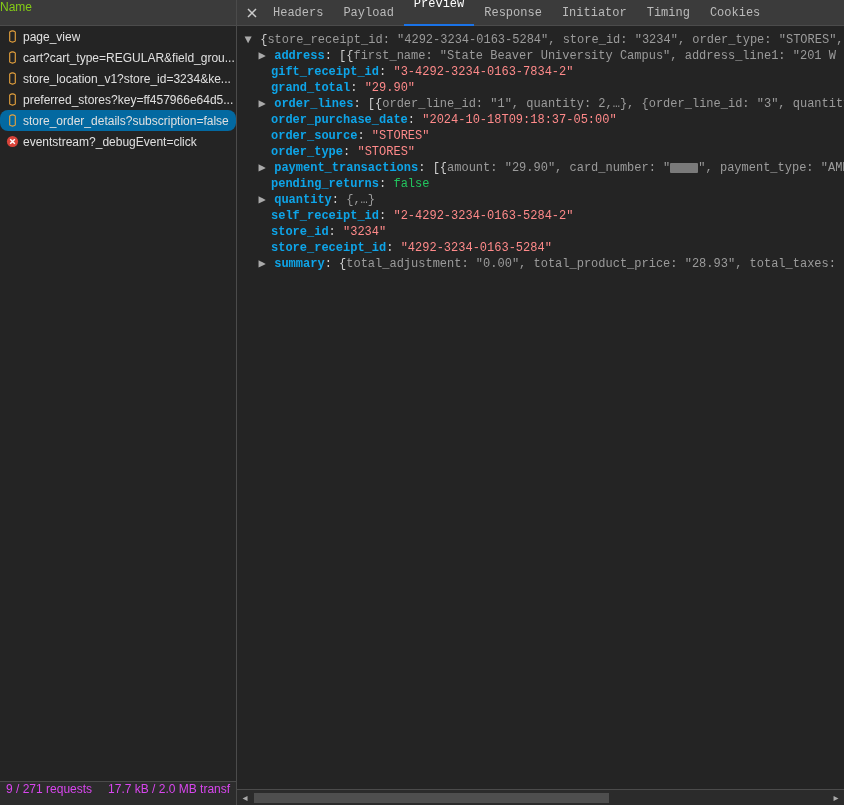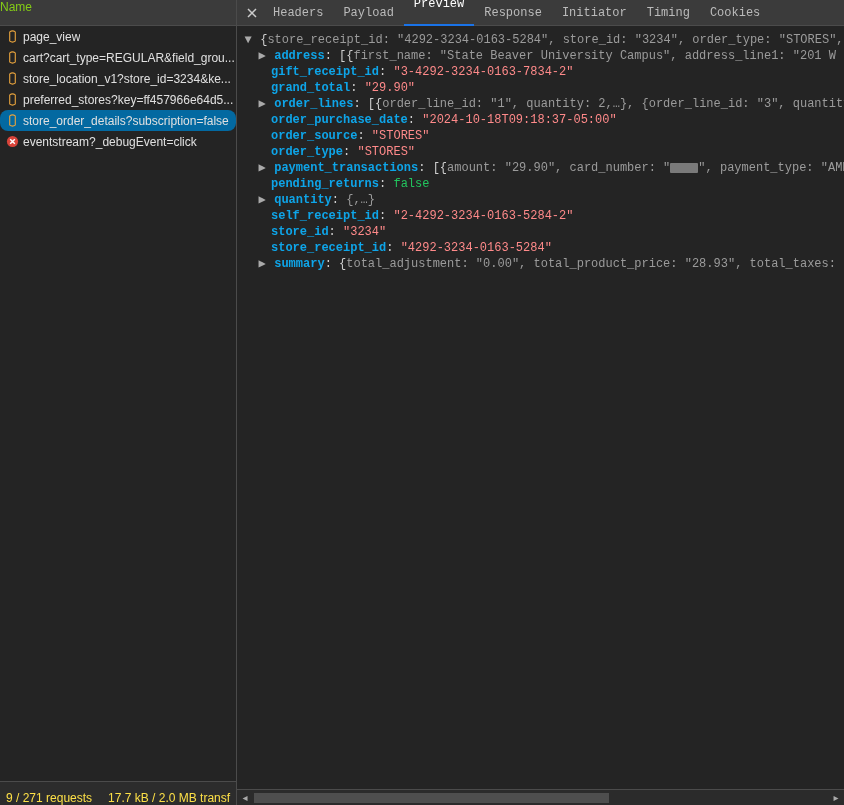--- a/index.html
+++ b/index.html
@@ -47,23 +47,23 @@
   }
   .status-icon {
     width: 13px; height: 13px;
     display: inline-flex; align-items: center; justify-content: center;
     flex: 0 0 13px;
   }
   .status-icon svg { width: 13px; height: 13px; display:block; }
   .left-footer {
     height: 24px;
     border-top: 1px solid #4b4b4b;
-    display: flex; align-items: flex-end;
+    display: flex; align-items: flex-start;
     padding: 0 6px;
-    color: #fde047;
+    color: #d946ef;
     gap: 8px;
     white-space: nowrap;
     overflow: hidden;
     background: #2c2c2c;
   }
   .left-footer .sep {
     width:1px; height:14px; background:#555;
   }
 
   .right {

